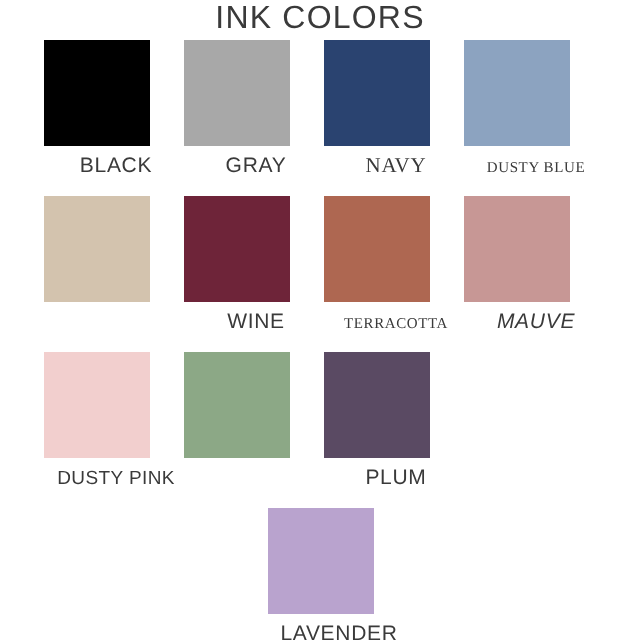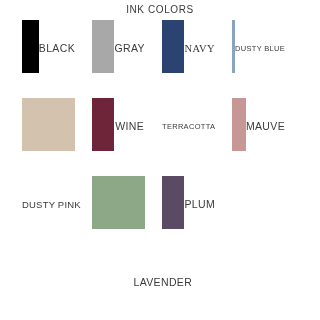--- a/index.html
+++ b/index.html
@@ -24,21 +24,21 @@
     box-sizing: border-box;
   }
 
   
   #board-title {
     position: absolute;
     top: 0px;
     left: 0;
     width: 320px;
     text-align: center;
-    font-size: 10px;
+    font-size: 16px;
     font-weight: 400;
     letter-spacing: 0.6px;
     color: #3a3a3a;
     line-height: 20px;
     font-family: "Liberation Sans", sans-serif;
   }
 
   
   #swatch-grid {
     position: absolute;
@@ -60,22 +60,21 @@
 
   .swatch-row.row-centered {
     justify-content: center;
     padding-left: 0;
   }
 
   .swatch-cell {
     width: 53px;
     margin-right: 17px;
     display: flex;
-    flex-direction: row;
-    align-items: center;
+    flex-direction: column;
   }
 
   .swatch-cell:last-child {
     margin-right: 0;
   }
 
   .swatch-chip {
     width: 53px;
     height: 53px;
     display: block;
@@ -92,20 +91,21 @@
     color: #3a3a3a;
     line-height: 13px;
     white-space: nowrap;
     font-family: "Liberation Sans", sans-serif;
   }
 
   
   .swatch-label.label-small {
     font-size: 7.5px;
     letter-spacing: 0.3px;
+    font-family: Liberation Serif, serif;
   }
   .swatch-label.label-medium {
     font-size: 9.5px;
     letter-spacing: 0.2px;
   }
 </style>
 </head>
 <body style="background: rgb(255, 255, 255);">
 
 <div id="swatch-board" style="background: rgb(255, 255, 255);">
@@ -138,21 +138,21 @@
         <div class="swatch-cell">
           <span class="swatch-chip" style="background: rgb(110, 36, 57);"></span>
           <span class="swatch-label" style="color: rgb(58, 58, 58);">WINE</span>
         </div>
         <div class="swatch-cell">
           <span class="swatch-chip" style="background: rgb(174, 103, 81);"></span>
           <span class="swatch-label label-small" style="color: rgb(58, 58, 58);">TERRACOTTA</span>
         </div>
         <div class="swatch-cell">
           <span class="swatch-chip" style="background: rgb(199, 151, 149);"></span>
-          <span class="swatch-label" style="color: rgb(58, 58, 58);">MAUVE</span>
+          <span class="swatch-label" style="color: rgb(58, 58, 58); font-style: italic;">MAUVE</span>
         </div>
       </div>
       <div class="swatch-row">
         <div class="swatch-cell">
           <span class="swatch-chip" style="background: rgb(242, 207, 206);"></span>
           <span class="swatch-label label-medium" style="color: rgb(58, 58, 58);">DUSTY PINK</span>
         </div>
         <div class="swatch-cell">
           <span class="swatch-chip" style="background: rgb(140, 168, 134);"></span>
         </div>

